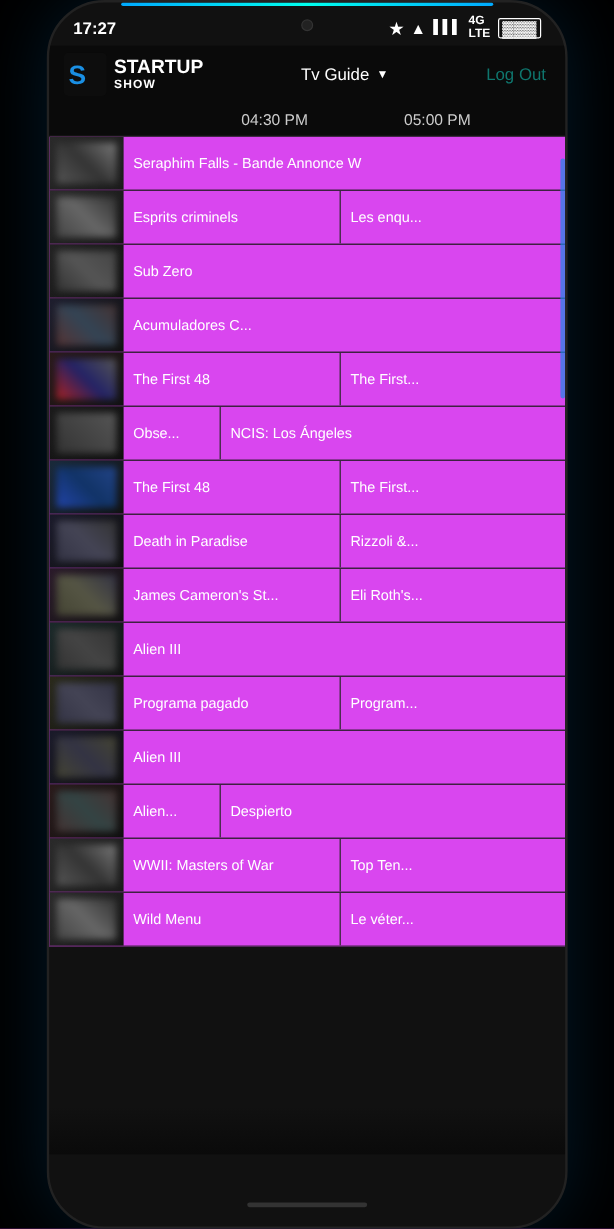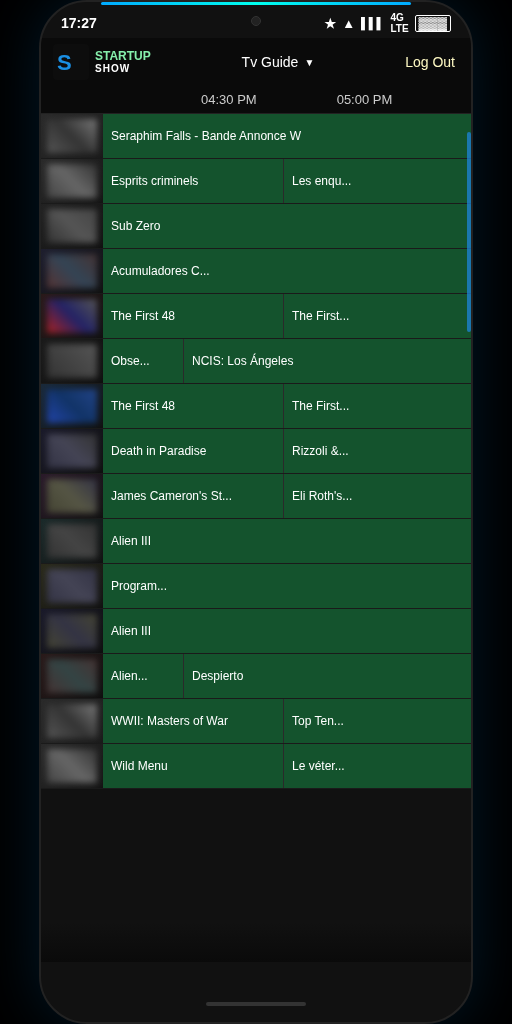--- a/index.html
+++ b/index.html
@@ -91,57 +91,57 @@
     }
 
     .logo-text {
       color: #fff;
       font-size: 10px;
       font-weight: 700;
       line-height: 1.1;
     }
 
     .logo-text .startup {
-      color: #86efac;
-      font-size: 12px;
+      color: #ffffff;
+      font-size: 16px;
     }
 
     .nav-tv-guide {
       color: #fff;
       font-size: 14px;
       font-weight: 500;
       display: flex;
       align-items: center;
       gap: 4px;
       cursor: pointer;
     }
 
     .nav-logout {
-      color: #fef9c3;
+      color: #0f766e;
       font-size: 14px;
       font-weight: 500;
       cursor: pointer;
     }
 
     
     .time-header {
       display: flex;
       padding: 6px 0 6px 160px;
       background: #0a0a0a;
       color: #ccc;
       font-size: 13px;
       font-weight: 500;
       gap: 80px;
       border-bottom: 1px solid #222;
     }
 
     
     .channel-list {
       overflow: hidden;
-      background: #14532d;
+      background: #d946ef;
     }
 
     .channel-row {
       display: flex;
       align-items: center;
       border-bottom: 1px solid #1a1a1a;
       min-height: 44px;
     }
 
     .channel-thumb {
@@ -388,20 +388,21 @@
         </div>
         <div class="programs">
           <div class="program-cell full">Alien III</div>
         </div>
       </div>
       <div class="channel-row">
         <div class="channel-thumb blur-11">
           <div class="thumb-inner t11"></div>
         </div>
         <div class="programs">
+          <div class="program-cell wide">Programa pagado</div>
           <div class="program-cell medium">Program...</div>
         </div>
       </div>
       <div class="channel-row">
         <div class="channel-thumb blur-12">
           <div class="thumb-inner t12"></div>
         </div>
         <div class="programs">
           <div class="program-cell full">Alien III</div>
         </div>

